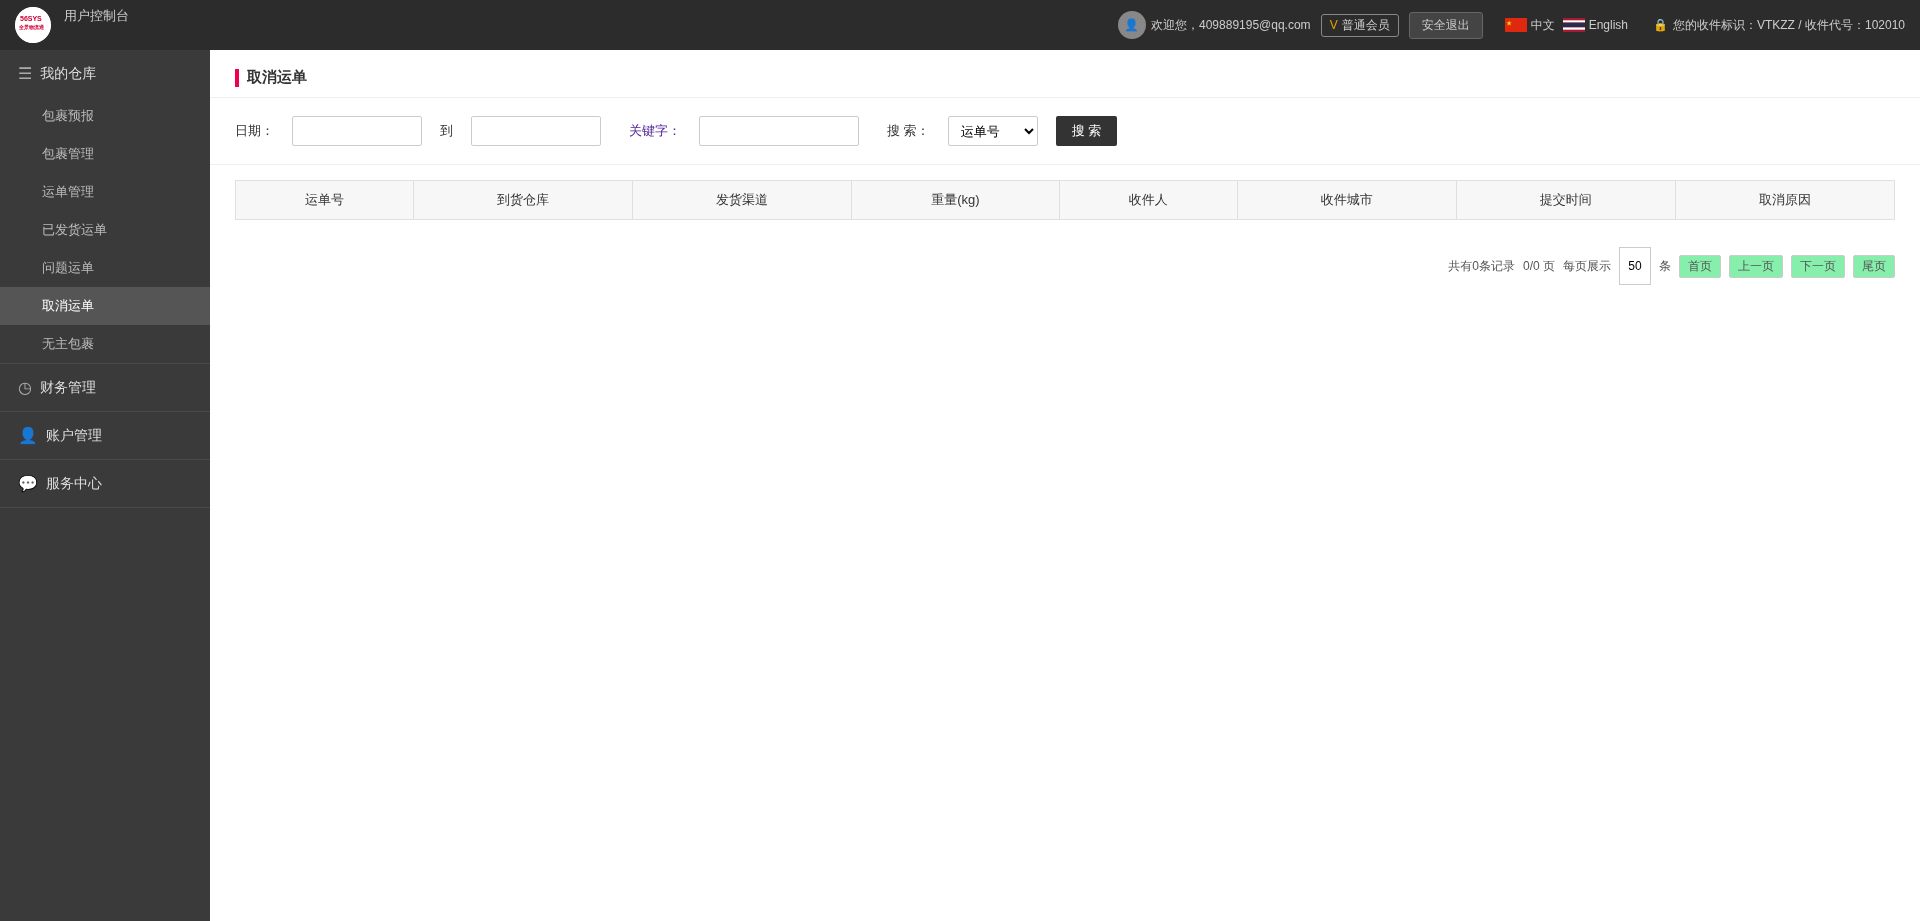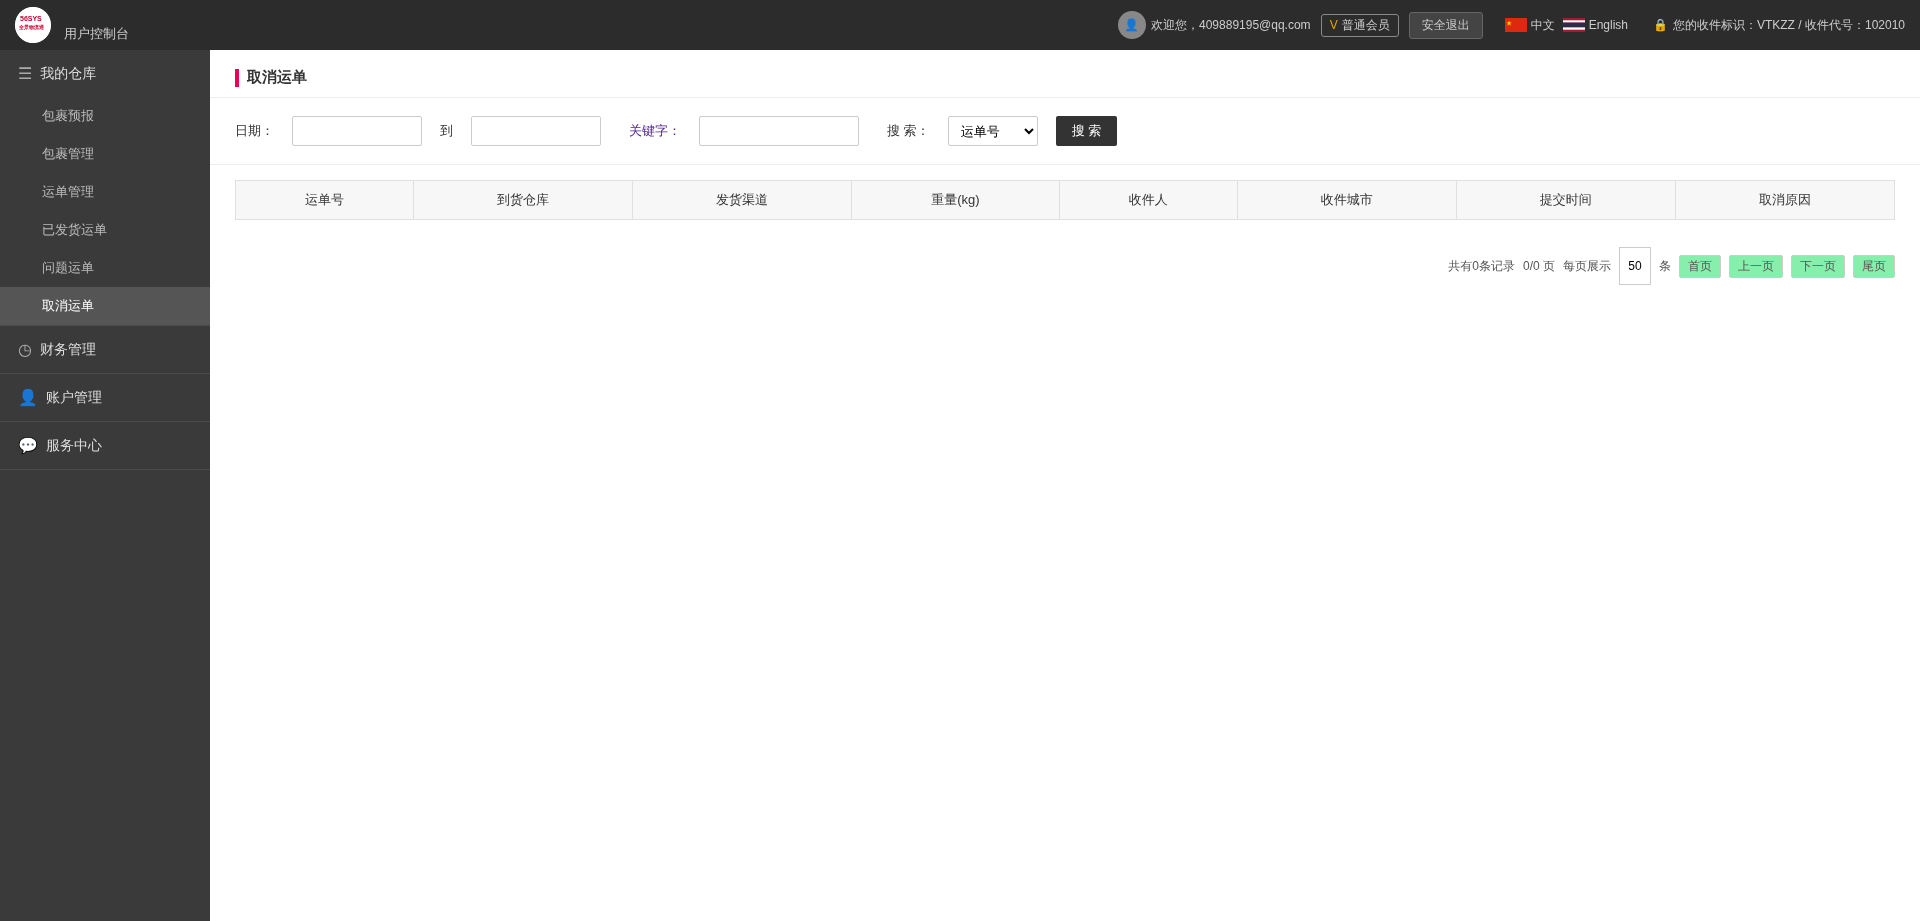--- a/index.html
+++ b/index.html
@@ -10,21 +10,21 @@
       background: #2c2c2c;
       height: 50px;
       display: flex;
       align-items: center;
       padding: 0 15px;
       color: #ccc;
       gap: 10px;
     }
     .logo-area {
       display: flex;
-      align-items: flex-end;
+      align-items: flex-start;
       gap: 8px;
     }
     .logo-circle {
       width: 36px; height: 36px;
       background: #fff;
       border-radius: 50%;
       display: flex; align-items: center; justify-content: center;
       font-size: 9px; font-weight: bold; color: #e05;
       overflow: hidden;
     }
@@ -254,20 +254,23 @@
         <span>运单管理</span>
       </div>
       <div class="sidebar-item">
         <span>已发货运单</span>
       </div>
       <div class="sidebar-item">
         <span>问题运单</span>
       </div>
       <div class="sidebar-item active">
         <span>取消运单</span>
+      </div>
+      <div class="sidebar-item">
+        <span>无主包裹</span>
       </div>
     </div>
     <div class="sidebar-section">
       <div class="sidebar-section-header">
         <span class="sidebar-icon">◷</span>
         <span>财务管理</span>
       </div>
     </div>
     <div class="sidebar-section">
       <div class="sidebar-section-header">

